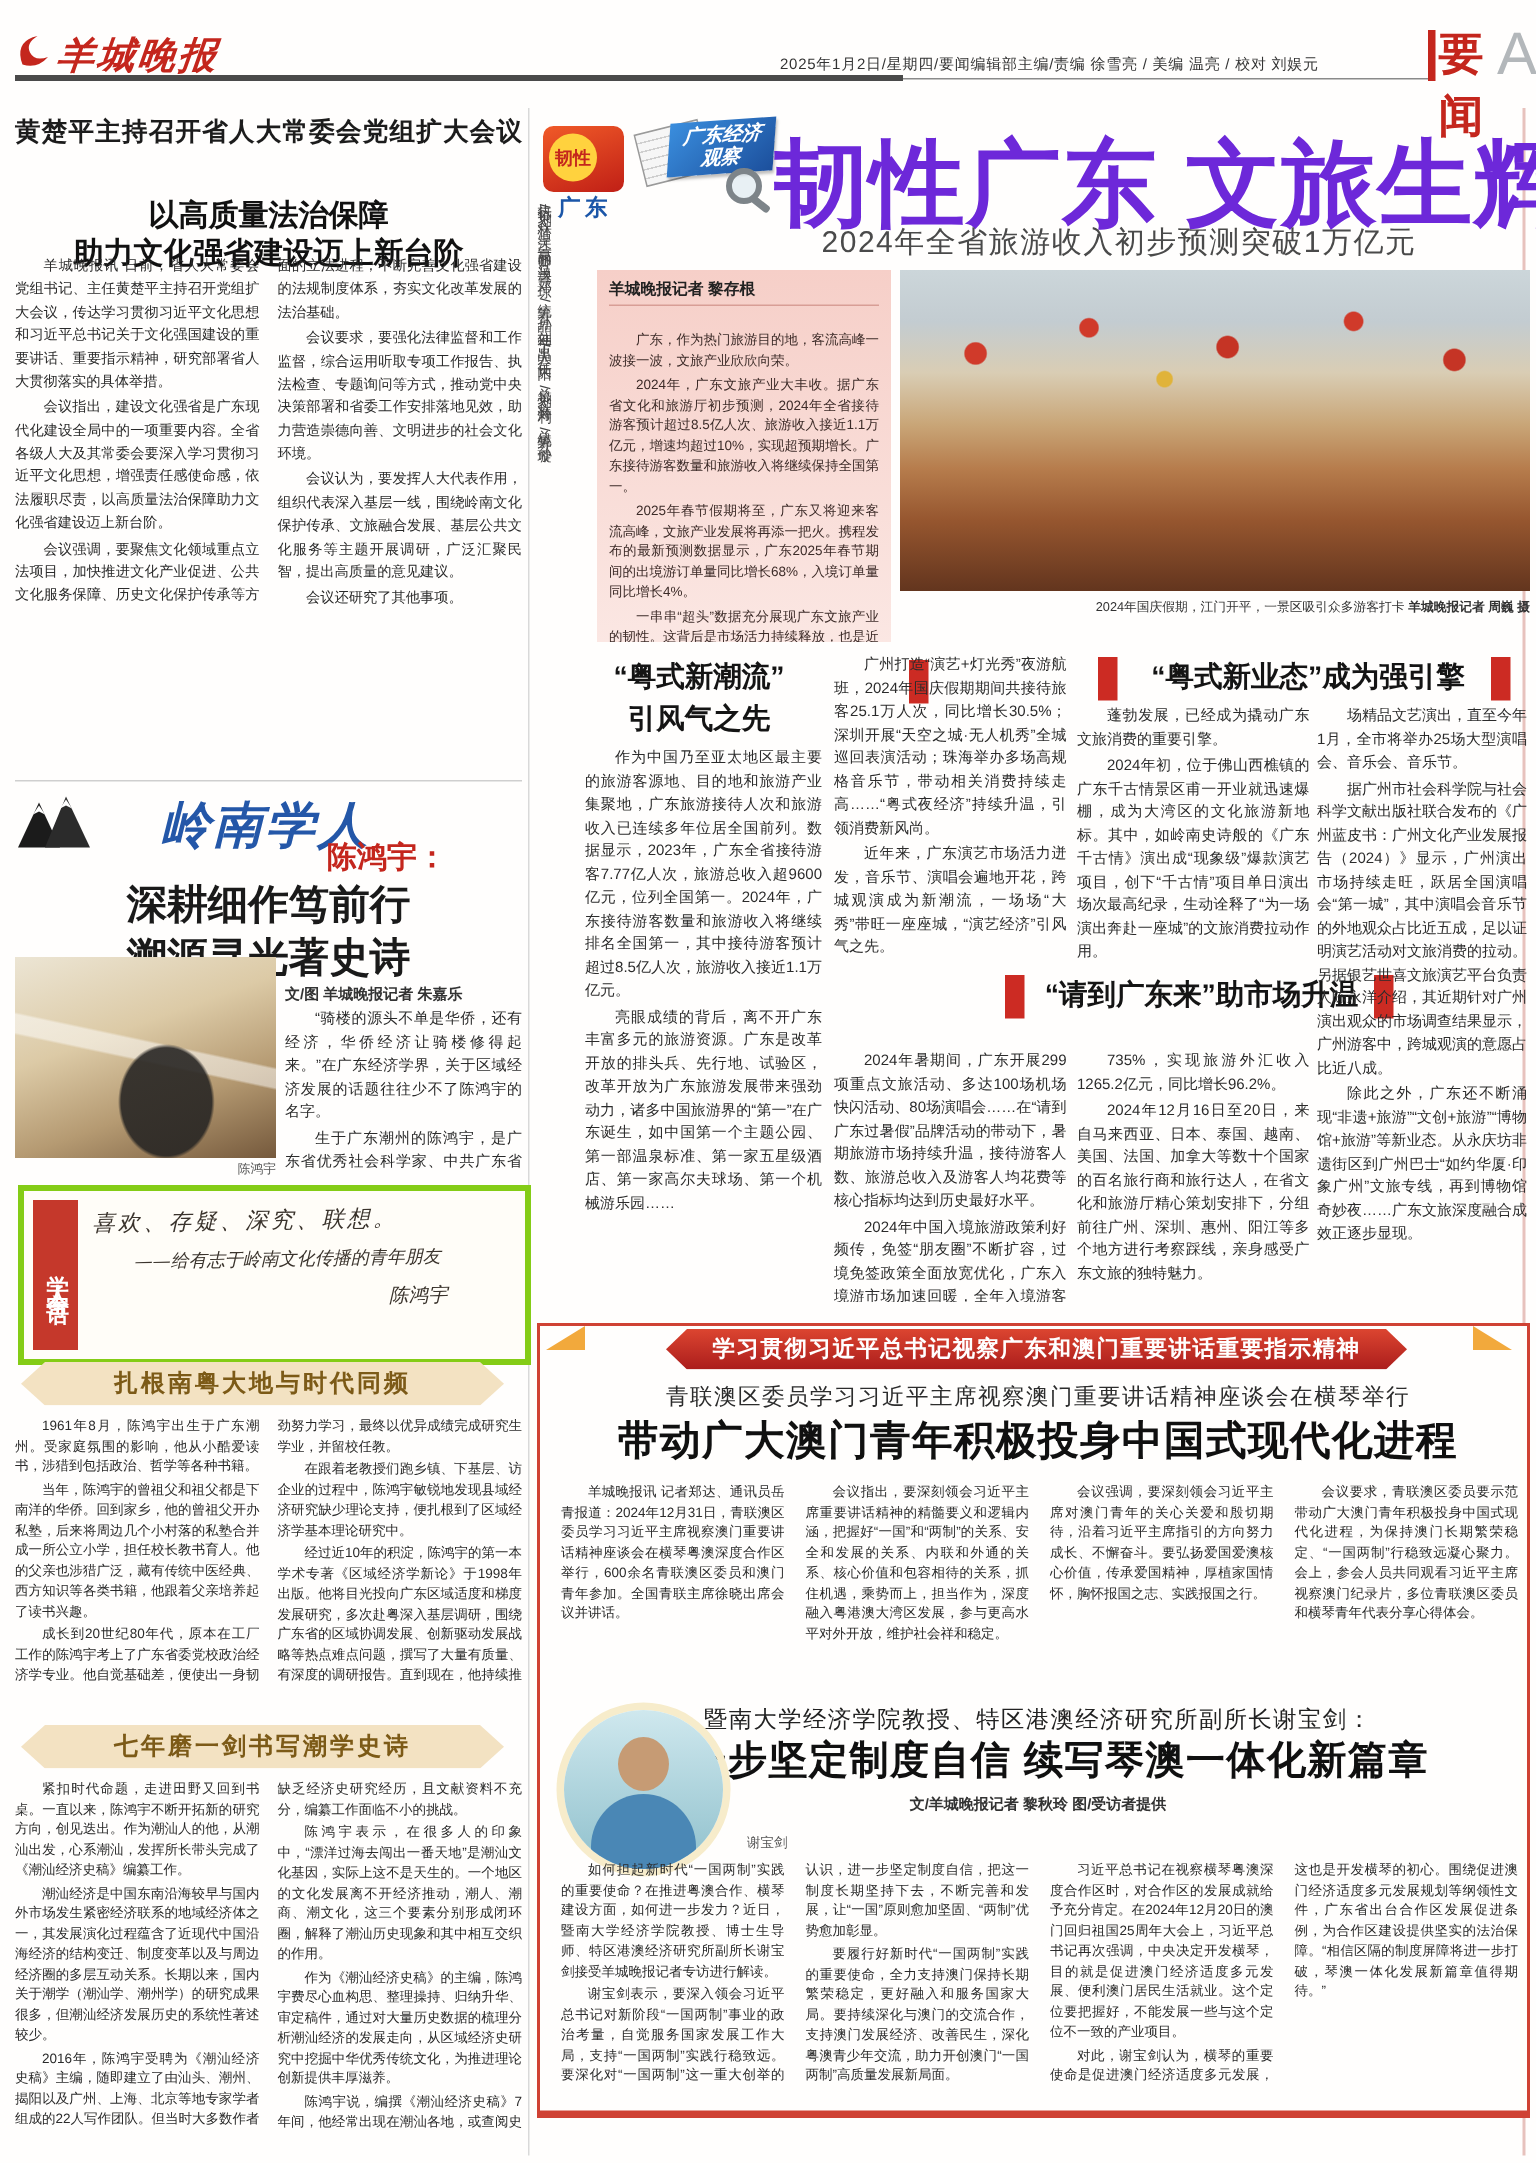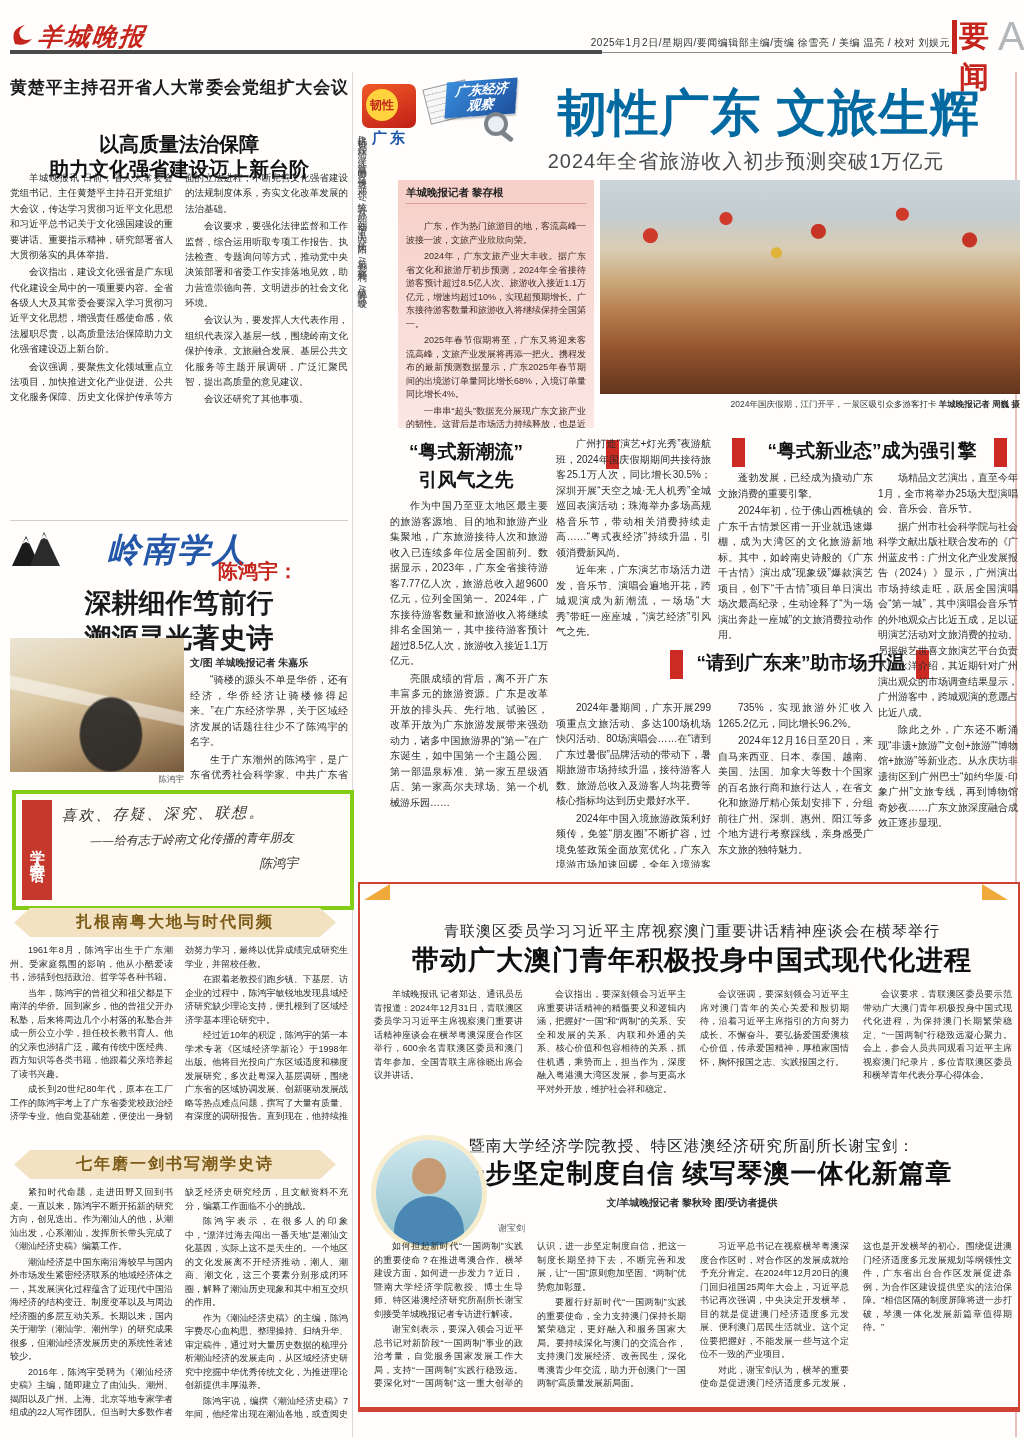--- a/index.html
+++ b/index.html
@@ -4,21 +4,21 @@
 <style>
   html,body{margin:0;padding:0;background:#e9e9e9;font-family:"Liberation Sans",sans-serif;}
   .page{position:relative;width:1024px;height:1442px;background:#fffefd;margin:0 auto;overflow:hidden;}
   .abs{position:absolute;}
   .para{margin:0 0 2px 0;text-indent:2em;text-align:justify;}
   
   .masthead{left:10px;top:20px;display:flex;align-items:center;gap:4px;}
   .masthead .logo-text{font-family:"Liberation Serif",serif;font-style:italic;font-weight:bold;font-size:25px;color:#c4261d;letter-spacing:2px;transform:skewX(-6deg);}
   .rule-thick{left:10px;top:50px;width:592px;height:4px;background:#4a4a4a;}
   .rule-thin{left:602px;top:52px;width:352px;height:1px;background:#8a8a8a;}
-  .dateline{left:520px;top:36px;width:430px;font-size:10px;color:#333;text-align:right;letter-spacing:.5px;}
+  .dateline{left:520px;top:36px;width:430px;font-size:10px;color:#333;letter-spacing:.5px;}
   .section-mark{left:952px;top:16px;display:flex;align-items:flex-start;gap:2px;}
   .section-bar{width:9px;height:34px;background:#c4261d;margin-top:4px;}
   .section-name{font-size:30px;font-weight:900;color:#c4261d;letter-spacing:1px;}
   .page-no{font-size:40px;font-weight:200;color:#b3b7ba;margin-left:2px;line-height:1;}
   
   .vrule{left:352px;top:72px;width:1px;height:1365px;background:#d9d9d9;}
   .edge-line{left:1015px;top:72px;width:2px;height:1365px;background:#e7c2bd;}
   
   .la-kicker{left:10px;top:76px;width:338px;font-size:17px;font-weight:bold;color:#1c1c1c;text-align:justify;text-align-last:justify;}
   .la-title{left:10px;top:100px;width:338px;text-align:center;font-size:20px;font-weight:900;color:#111;font-family:"Liberation Sans",sans-serif;line-height:1.25;margin-top:32px;}
@@ -48,21 +48,21 @@
   .credits{left:354px;top:128px;height:300px;writing-mode:vertical-rl;font-size:9.5px;color:#444;letter-spacing:2px;line-height:1.7;}
   .badge1{left:362px;top:84px;width:56px;text-align:center;}
   .b1-box{width:54px;height:44px;background:linear-gradient(160deg,#f05a28,#c01f16);border-radius:7px;position:relative;}
   .b1-circle{position:absolute;left:4px;top:5px;width:32px;height:32px;border-radius:50%;background:#ffd23e;color:#c4261d;font-size:12px;font-weight:900;display:flex;align-items:center;justify-content:center;}
   .b1-bottom{font-size:15px;font-weight:900;color:#1b56a8;letter-spacing:3px;margin-top:1px;}
   .badge2{left:424px;top:80px;width:104px;height:66px;}
   .b2-paper{position:absolute;left:2px;top:4px;width:42px;height:34px;background:repeating-linear-gradient(#f6f6f6 0 5px,#cfcfcf 5px 6px);border:1px solid #9a9a9a;transform:rotate(-14deg);}
   .b2-ribbon{position:absolute;left:22px;top:0;background:linear-gradient(135deg,#3a8ede,#1c4f9c);color:#fff;font-weight:900;font-style:italic;font-size:13px;line-height:1.15;padding:3px 9px;transform:skewX(-8deg) rotate(-4deg);text-align:center;box-shadow:1px 2px 2px rgba(0,0,0,.25);}
   .b2-ribbon span{display:block;}
   .mag{position:absolute;left:56px;top:30px;}
-  .headline{left:516px;top:80px;width:506px;text-align:center;font-size:50px;font-weight:900;color:#0369a1;letter-spacing:1px;white-space:nowrap;}
+  .headline{left:516px;top:80px;width:506px;text-align:center;font-size:63px;font-weight:900;color:#6d28d9;letter-spacing:1px;white-space:nowrap;}
   .deck{left:486px;top:148px;width:520px;text-align:center;font-size:20px;color:#4a4a4a;letter-spacing:1px;}
   .lead{left:398px;top:180px;width:196px;height:248px;background:linear-gradient(180deg,#f6cfc8,#fbe7e3);padding:6px 8px;box-sizing:border-box;overflow:hidden;}
   .lead-byline{font-size:10.5px;font-weight:bold;color:#222;border-bottom:1px solid #d89e96;padding-bottom:3px;margin-bottom:16px;}
   .lead .para{font-size:9px;line-height:1.5;color:#3c2b28;margin-bottom:3px;}
   .main-photo{left:600px;top:180px;width:420px;height:214px;background:
       radial-gradient(circle 7px at 12% 26%, #d03a2a 0 7px, transparent 8px),
       radial-gradient(circle 6px at 30% 18%, #d03a2a 0 6px, transparent 7px),
       radial-gradient(circle 7px at 52% 24%, #c53425 0 7px, transparent 8px),
       radial-gradient(circle 6px at 72% 16%, #d03a2a 0 6px, transparent 7px),
       radial-gradient(circle 7px at 88% 28%, #c53425 0 7px, transparent 8px),
@@ -265,20 +265,21 @@
     </div>
   <div class="abs colbox" style="left:878px;top:470px;width:140px;height:398px;">
       <p class="para">场精品文艺演出，直至今年1月，全市将举办25场大型演唱会、音乐会、音乐节。</p>
       <p class="para">据广州市社会科学院与社会科学文献出版社联合发布的《广州蓝皮书：广州文化产业发展报告（2024）》显示，广州演出市场持续走旺，跃居全国演唱会“第一城”，其中演唱会音乐节的外地观众占比近五成，足以证明演艺活动对文旅消费的拉动。另据银艺世喜文旅演艺平台负责人陈永洋介绍，其近期针对广州演出观众的市场调查结果显示，广州游客中，跨城观演的意愿占比近八成。</p>
       <p class="para">除此之外，广东还不断涌现“非遗+旅游”“文创+旅游”“博物馆+旅游”等新业态。从永庆坊非遗街区到广州巴士“如约华厦·印象广州”文旅专线，再到博物馆奇妙夜……广东文旅深度融合成效正逐步显现。</p>
     </div>
 
   <div class="abs mbox"></div>
   <div class="abs corner c-tl"></div>
   <div class="abs corner c-tr"></div>
+  <div class="abs ribbon-red">学习贯彻习近平总书记视察广东和澳门重要讲话重要指示精神</div>
   <div class="abs m-kicker">青联澳区委员学习习近平主席视察澳门重要讲话精神座谈会在横琴举行</div>
   <div class="abs m-head">带动广大澳门青年积极投身中国式现代化进程</div>
   <div class="abs m-body">
       <p class="para">羊城晚报讯 记者郑达、通讯员岳青报道：2024年12月31日，青联澳区委员学习习近平主席视察澳门重要讲话精神座谈会在横琴粤澳深度合作区举行，600余名青联澳区委员和澳门青年参加。全国青联主席徐晓出席会议并讲话。</p>
       <p class="para">会议指出，要深刻领会习近平主席重要讲话精神的精髓要义和逻辑内涵，把握好“一国”和“两制”的关系、安全和发展的关系、内联和外通的关系、核心价值和包容相待的关系，抓住机遇，乘势而上，担当作为，深度融入粤港澳大湾区发展，参与更高水平对外开放，维护社会祥和稳定。</p>
       <p class="para">会议强调，要深刻领会习近平主席对澳门青年的关心关爱和殷切期待，沿着习近平主席指引的方向努力成长、不懈奋斗。要弘扬爱国爱澳核心价值，传承爱国精神，厚植家国情怀，胸怀报国之志、实践报国之行。</p>
       <p class="para">会议要求，青联澳区委员要示范带动广大澳门青年积极投身中国式现代化进程，为保持澳门长期繁荣稳定、“一国两制”行稳致远凝心聚力。会上，参会人员共同观看习近平主席视察澳门纪录片，多位青联澳区委员和横琴青年代表分享心得体会。</p>
     </div>
 
   <div class="abs i-kicker">暨南大学经济学院教授、特区港澳经济研究所副所长谢宝剑：</div>

